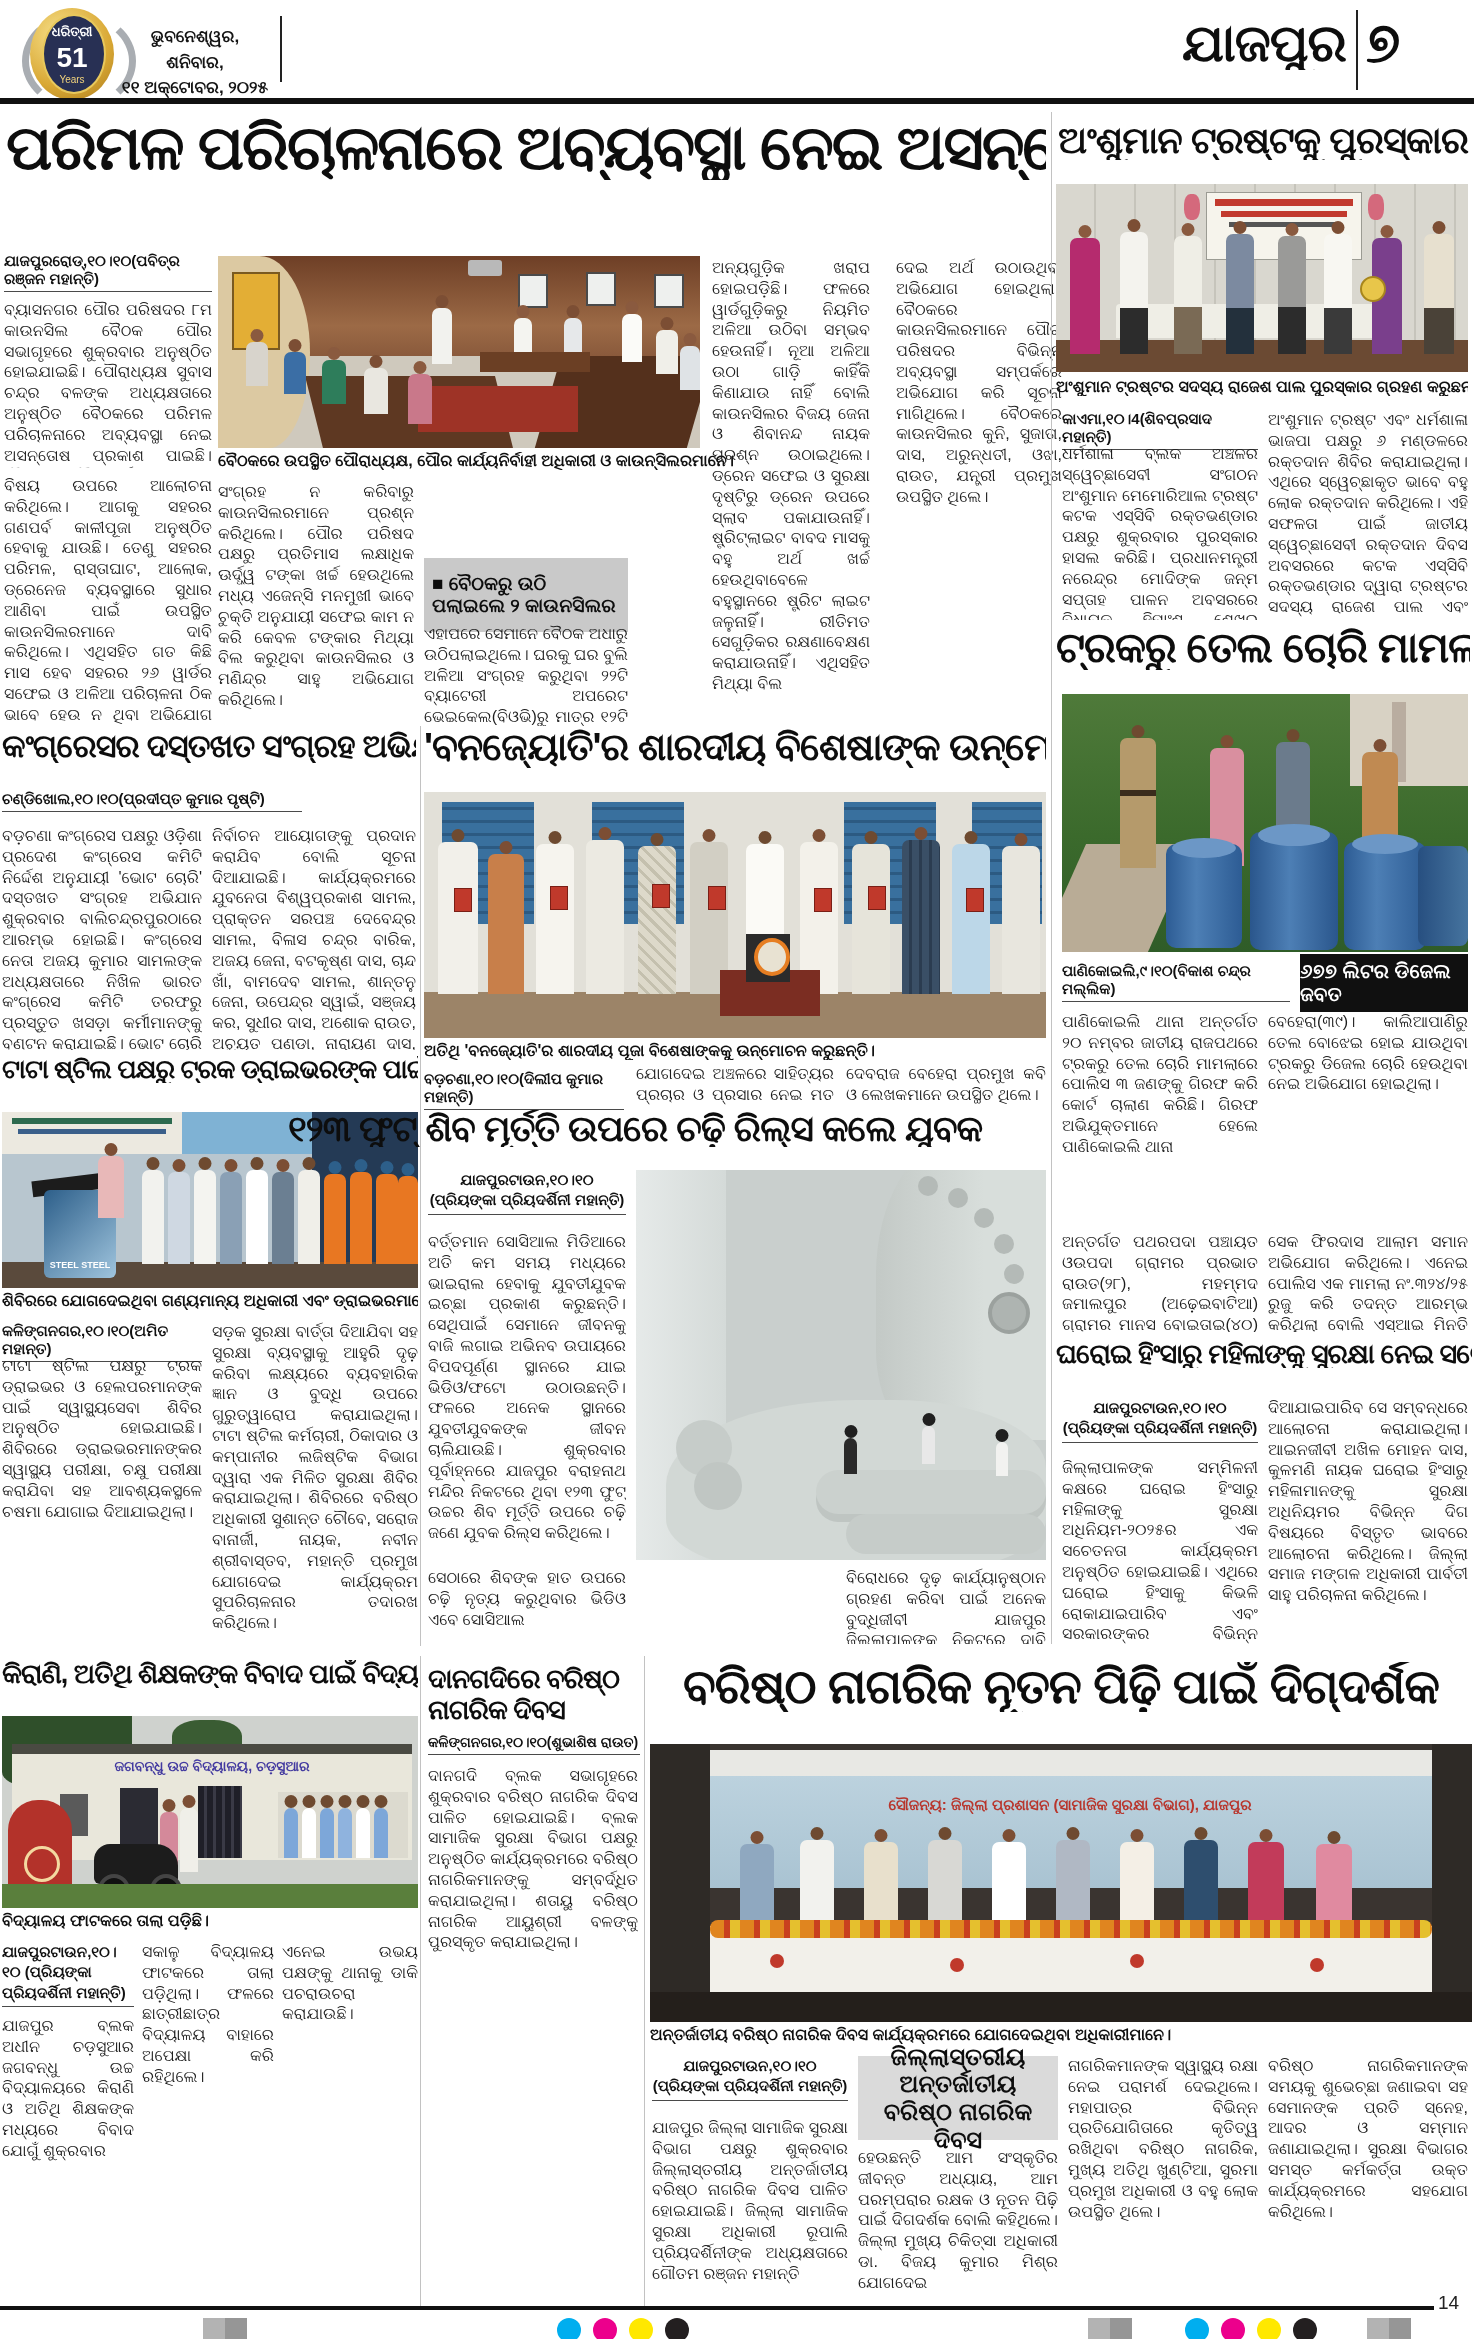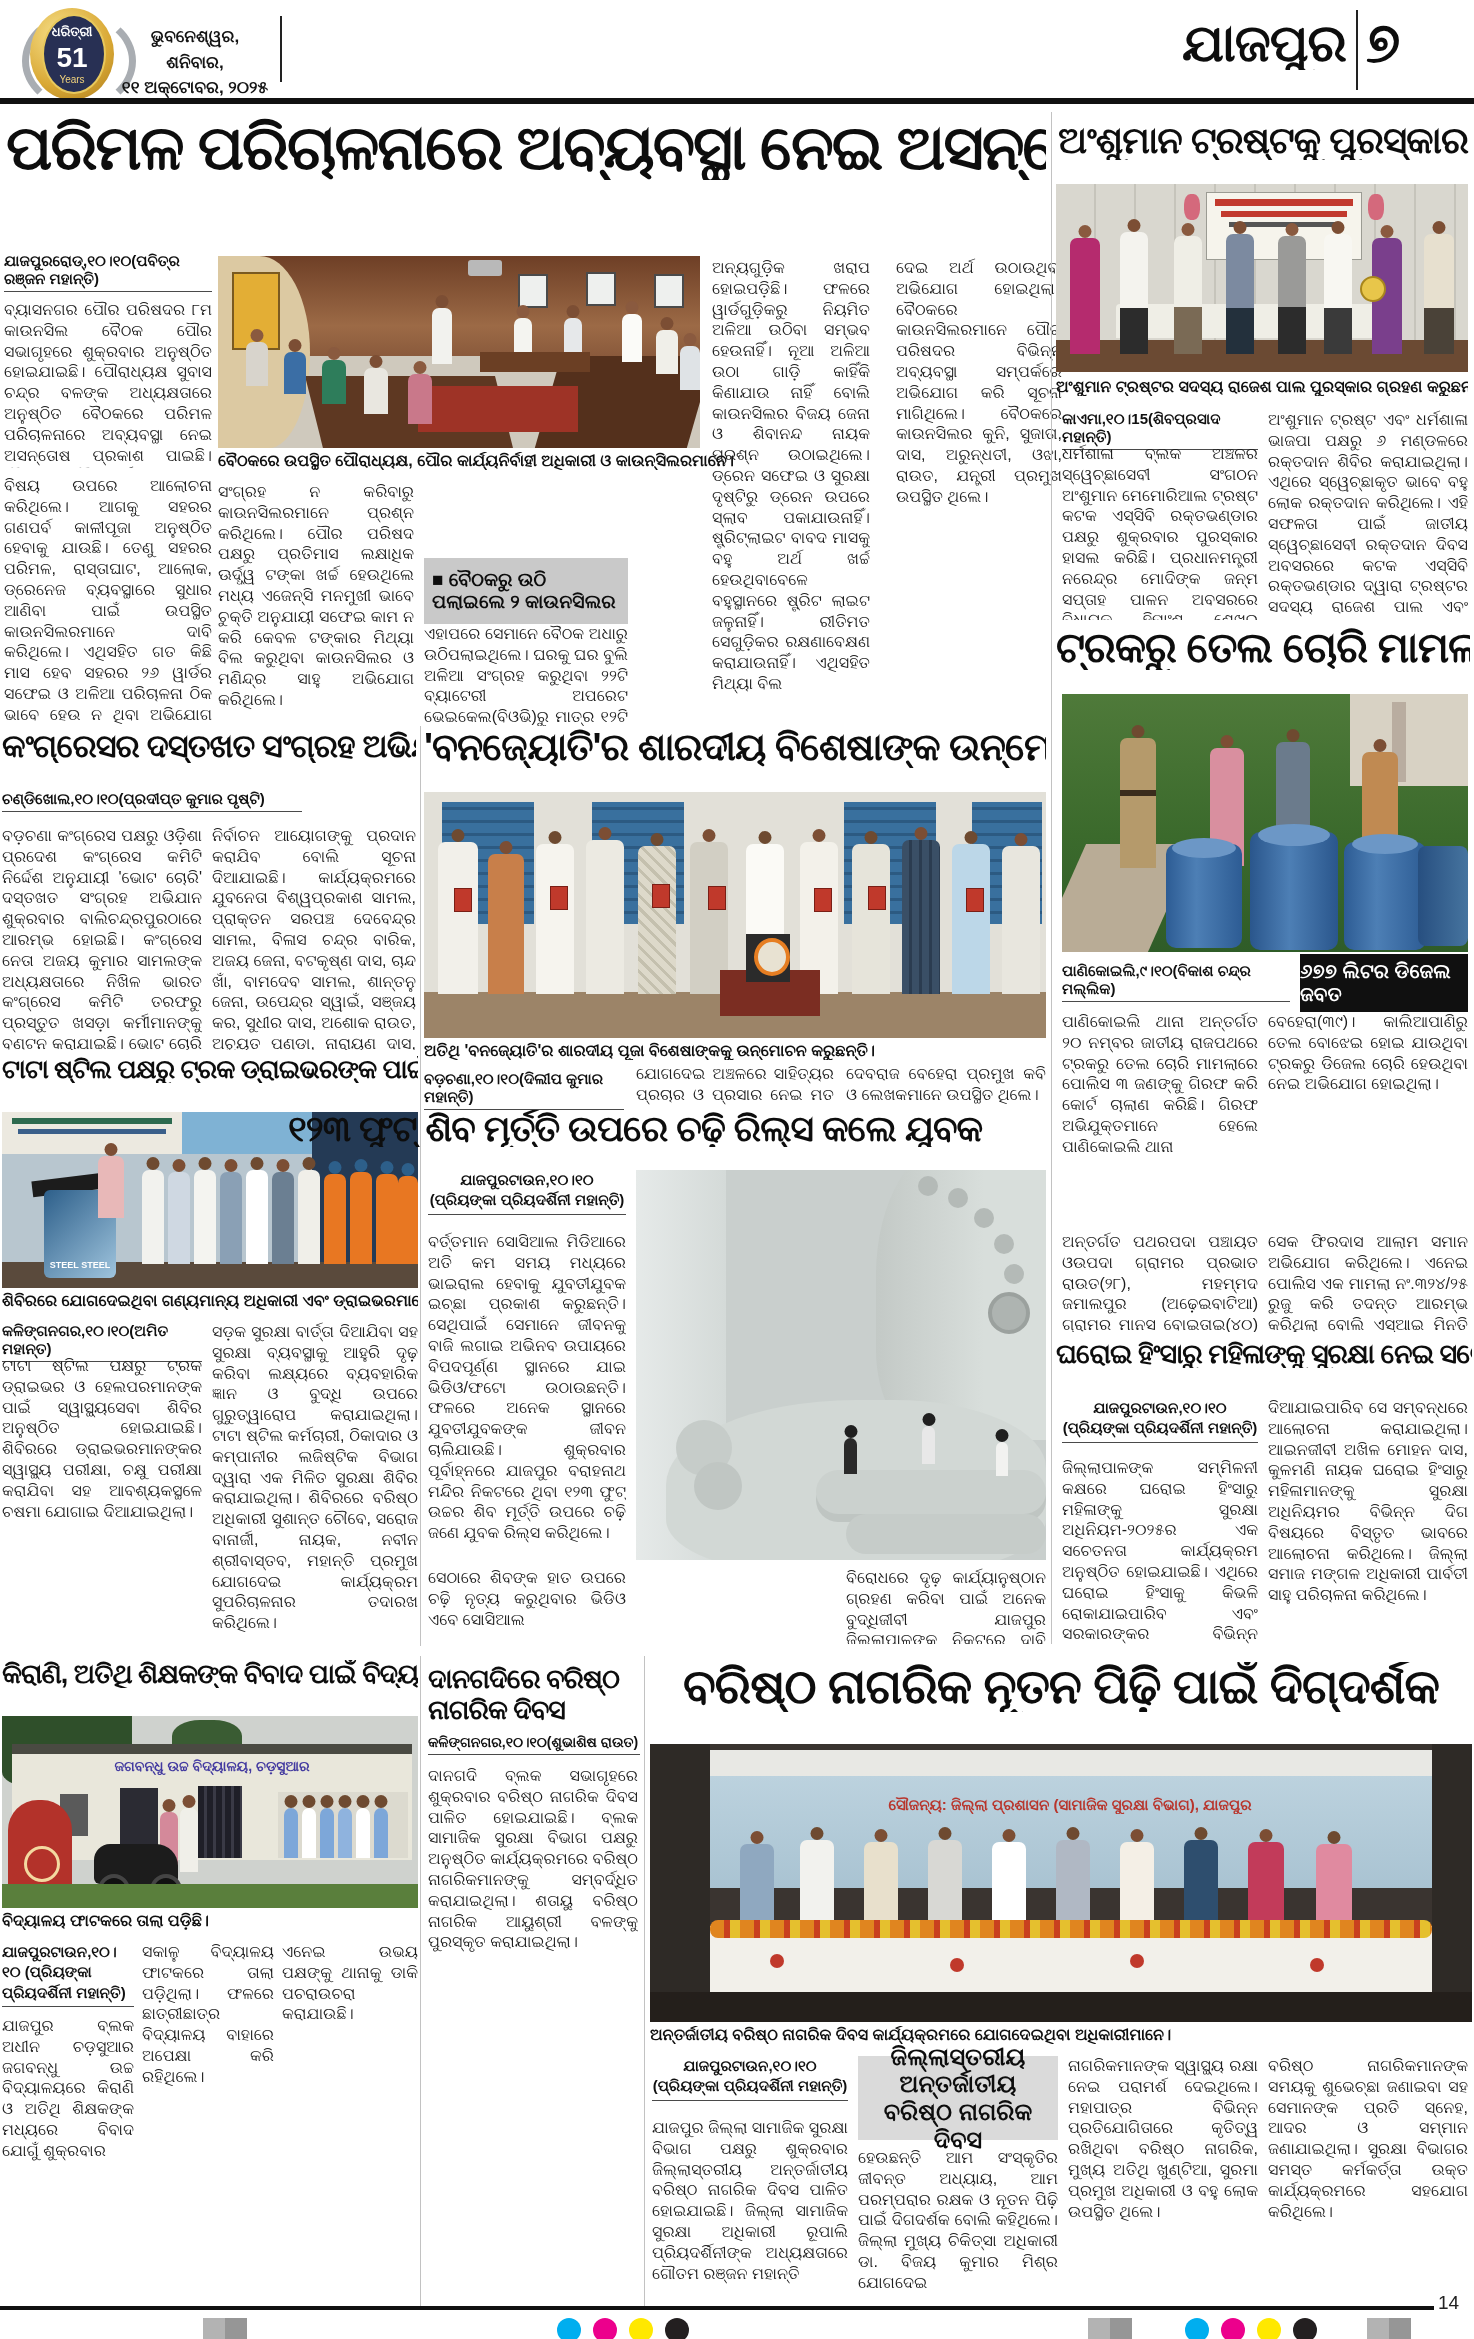--- a/index.html
+++ b/index.html
@@ -66,21 +66,21 @@
     <div class="f" style="--h:#8a5a3f;left:190px;top:118px;width:24px;height:50px;background:#c9788a;"></div>
     <div class="f" style="--h:#7c4e34;left:214px;top:52px;width:20px;height:56px;background:#f2f2ee;"></div>
     <div class="f" style="--h:#8a5a3f;left:296px;top:62px;width:18px;height:34px;background:#f4f4f0;"></div>
     <div class="f" style="--h:#7c4e34;left:346px;top:62px;width:18px;height:34px;background:#e6e8ea;"></div>
     <div class="f" style="--h:#8a5a3f;left:404px;top:58px;width:20px;height:48px;background:#fbfbf8;"></div>
     <div class="f" style="--h:#7c4e34;left:438px;top:74px;width:22px;height:44px;background:#f0efe9;"></div>
     <div class="f" style="--h:#8a5a3f;left:462px;top:90px;width:20px;height:44px;background:#dfe3e6;"></div>
   </div>
   <div class="abs caption" style="left:218px;top:452px;width:540px;">ବୈଠକରେ ଉପସ୍ଥିତ ପୌରାଧ୍ୟକ୍ଷ, ପୌର କାର୍ଯ୍ୟନିର୍ବାହୀ ଅଧିକାରୀ ଓ କାଉନ୍ସିଲରମାନେ।</div>
 
-  <div class="abs" style="left:424px;top:558px;width:204px;height:66px;background:#c9c9c9;color:#0d0d0d;display:flex;align-items:center;font-weight:bold;font-size:19px;line-height:1.15;padding:2px 8px;box-sizing:border-box;">■ ବୈଠକରୁ ଉଠି ପଲାଇଲେ ୨ କାଉନସିଲର</div>
+  <div class="abs" style="left:424px;top:558px;width:204px;height:74px;background:#c9c9c9;color:#0d0d0d;display:flex;align-items:center;font-weight:bold;font-size:19px;line-height:1.15;padding:2px 8px;box-sizing:border-box;">■ ବୈଠକରୁ ଉଠି ପଲାଇଲେ ୨ କାଉନସିଲର</div>
 
   <div class="abs body-txt" style="left:4px;top:476px;width:208px;height:250px;">ବିଷୟ ଉପରେ ଆଲୋଚନା କରିଥିଲେ। ଆଗକୁ ସହରର ଗଣପର୍ବ କାଳୀପୂଜା ଅନୁଷ୍ଠିତ ହେବାକୁ ଯାଉଛି। ତେଣୁ ସହରର ପରିମଳ, ରାସ୍ତାଘାଟ, ଆଲୋକ, ଡ୍ରେନେଜ ବ୍ୟବସ୍ଥାରେ ସୁଧାର ଆଣିବା ପାଇଁ ଉପସ୍ଥିତ କାଉନସିଲରମାନେ ଦାବି କରିଥିଲେ। ଏଥିସହିତ ଗତ କିଛି ମାସ ହେବ ସହରର ୨୬ ୱାର୍ଡର ସଫେଇ ଓ ଅଳିଆ ପରିଚାଳନା ଠିକ ଭାବେ ହେଉ ନ ଥିବା ଅଭିଯୋଗ କରିଥିଲେ। କେତେକ ୱାର୍ଡକୁ ନିୟମିତ ସୁଇପର ନ ଯିବା ଓ</div>
   <div class="abs body-txt" style="left:218px;top:482px;width:196px;height:244px;">ସଂଗ୍ରହ ନ କରିବାରୁ କାଉନସିଲରମାନେ ପ୍ରଶ୍ନ କରିଥିଲେ। ପୌର ପରିଷଦ ପକ୍ଷରୁ ପ୍ରତିମାସ ଲକ୍ଷାଧିକ ଊର୍ଦ୍ଧ୍ୱ ଟଙ୍କା ଖର୍ଚ୍ଚ ହେଉଥିଲେ ମଧ୍ୟ ଏଜେନ୍ସି ମନମୁଖୀ ଭାବେ ଚୁକ୍ତି ଅନୁଯାୟୀ ସଫେଇ କାମ ନ କରି କେବଳ ଟଙ୍କାର ମିଥ୍ୟା ବିଲ କରୁଥିବା କାଉନସିଲର ଓ ମଣିନ୍ଦ୍ର ସାହୁ ଅଭିଯୋଗ କରିଥିଲେ।</div>
   <div class="abs body-txt" style="left:424px;top:624px;width:204px;height:102px;">ଏହାପରେ ସେମାନେ ବୈଠକ ଅଧାରୁ ଉଠିପଲାଇଥିଲେ। ଘରକୁ ଘର ବୁଲି ଅଳିଆ ସଂଗ୍ରହ କରୁଥିବା ୨୨ଟି ବ୍ୟାଟେରୀ ଅପରେଟ ଭେଇକେଲ(ବିଓଭି)ରୁ ମାତ୍ର ୧୨ଟି କାର୍ଯ୍ୟକ୍ଷମ ଥିବାବେଳେ</div>
   <div class="abs body-txt" style="left:712px;top:258px;width:158px;height:468px;">ଅନ୍ୟଗୁଡ଼ିକ ଖରାପ ହୋଇପଡ଼ିଛି। ଫଳରେ ୱାର୍ଡଗୁଡ଼ିକରୁ ନିୟମିତ ଅଳିଆ ଉଠିବା ସମ୍ଭବ ହେଉନାହିଁ। ନୂଆ ଅଳିଆ ଉଠା ଗାଡ଼ି କାହିଁକି କିଣାଯାଉ ନାହିଁ ବୋଲି କାଉନସିଲର ବିଜୟ ଜେନା ଓ ଶିବାନନ୍ଦ ନାୟକ ପ୍ରଶ୍ନ ଉଠାଇଥିଲେ। ଡ୍ରେନ ସଫେଇ ଓ ସୁରକ୍ଷା ଦୃଷ୍ଟିରୁ ଡ୍ରେନ ଉପରେ ସ୍ଲାବ ପକାଯାଉନାହିଁ। ଷ୍ଟ୍ରିଟ୍‌ଲାଇଟ ବାବଦ ମାସକୁ ବହୁ ଅର୍ଥ ଖର୍ଚ୍ଚ ହେଉଥିବାବେଳେ ବହୁସ୍ଥାନରେ ଷ୍ଟ୍ରିଟ ଲାଇଟ ଜଳୁନାହିଁ। ରୀତିମତ ସେଗୁଡ଼ିକର ରକ୍ଷଣାବେକ୍ଷଣ କରାଯାଉନାହିଁ। ଏଥିସହିତ ମିଥ୍ୟା ବିଲ</div>
   <div class="abs body-txt" style="left:880px;top:258px;width:166px;height:468px;margin-left:16px;">ଦେଇ ଅର୍ଥ ଉଠାଉଥିବା ଅଭିଯୋଗ ହୋଇଥିଲା। ବୈଠକରେ କାଉନସିଲରମାନେ ପୌର ପରିଷଦର ବିଭିନ୍ନ ଅବ୍ୟବସ୍ଥା ସମ୍ପର୍କରେ ଅଭିଯୋଗ କରି ସୂଚନା ମାଗିଥିଲେ। ବୈଠକରେ କାଉନସିଲର କୁନି, ସୁଜାତା, ଦାସ, ଅରୁନ୍ଧତୀ, ଓଝା, ରାଉତ, ଯନ୍ତ୍ରୀ ପ୍ରମୁଖ ଉପସ୍ଥିତ ଥିଲେ।</div>
 
   <div class="abs hl" style="left:1058px;top:122px;width:412px;font-size:37px;">ଅଂଶୁମାନ ଟ୍ରଷ୍ଟକୁ ପୁରସ୍କାର ପ୍ରଦାନ</div>
   <div class="photo" style="left:1056px;top:184px;width:412px;height:188px;background:#d9d7cf;">
     <div class="abs" style="left:0;top:0;width:412px;height:160px;background:repeating-linear-gradient(90deg,#d9d7cf 0 38px,#c6c4bb 38px 40px),repeating-linear-gradient(0deg,rgba(0,0,0,0) 0 30px,#c6c4bb 30px 32px);"></div>
@@ -97,21 +97,21 @@
     <div class="f" style="--h:#7c4e34;left:64px;top:48px;width:28px;height:122px;background:linear-gradient(#f4f3ee 62%,#2c2c2c 62%);"></div>
     <div class="f" style="--h:#8a5a3f;left:118px;top:52px;width:28px;height:118px;background:linear-gradient(#efeee6 60%,#7a6a55 60%);"></div>
     <div class="f" style="--h:#7c4e34;left:170px;top:50px;width:28px;height:120px;background:linear-gradient(#7c8aa0 62%,#23303c 62%);"></div>
     <div class="f" style="--h:#8a5a3f;left:222px;top:52px;width:28px;height:118px;background:linear-gradient(#9a9a98 60%,#2c2c2c 60%);"></div>
     <div class="f" style="--h:#7c4e34;left:268px;top:50px;width:28px;height:120px;background:linear-gradient(#f8f7f2 62%,#3a3a3a 62%);"></div>
     <div class="f" style="--h:#8a5a3f;left:316px;top:54px;width:30px;height:116px;background:#7a3f8c;"></div>
     <div class="abs" style="left:304px;top:92px;width:22px;height:22px;border-radius:50%;background:#e8c64a;border:2px solid #a8861c;"></div>
     <div class="f" style="--h:#7c4e34;left:368px;top:50px;width:30px;height:120px;background:linear-gradient(#e7e0cf 62%,#4a4238 62%);"></div>
   </div>
   <div class="abs caption" style="left:1056px;top:378px;width:412px;">ଅଂଶୁମାନ ଟ୍ରଷ୍ଟର ସଦସ୍ୟ ରାଜେଶ ପାଲ ପୁରସ୍କାର ଗ୍ରହଣ କରୁଛନ୍ତି।</div>
-  <div class="abs byline" style="left:1062px;top:410px;width:196px;">କାଏମା,୧୦।15(ଶିବପ୍ରସାଦ ମହାନ୍ତି)</div>
+  <div class="abs byline" style="left:1062px;top:410px;width:196px;">କାଏମା,୧୦।4(ଶିବପ୍ରସାଦ ମହାନ୍ତି)</div>
   <div class="abs body-txt" style="left:1062px;top:444px;width:196px;height:176px;">ଧର୍ମଶାଳା ବ୍ଲକ ଅଞ୍ଚଳର ସ୍ୱେଚ୍ଛାସେବୀ ସଂଗଠନ ଅଂଶୁମାନ ମେମୋରିଆଲ ଟ୍ରଷ୍ଟ କଟକ ଏସ୍‌ସିବି ରକ୍ତଭଣ୍ଡାର ପକ୍ଷରୁ ଶୁକ୍ରବାର ପୁରସ୍କାର ହାସଲ କରିଛି। ପ୍ରଧାନମନ୍ତ୍ରୀ ନରେନ୍ଦ୍ର ମୋଦିଙ୍କ ଜନ୍ମ ସପ୍ତାହ ପାଳନ ଅବସରରେ ବିଧାୟକ ହିମାଂଶୁ ଶେଖର ସାହୁଙ୍କ ଆହ୍ୱାନକ୍ରମେ</div>
   <div class="abs body-txt" style="left:1268px;top:410px;width:200px;height:210px;">ଅଂଶୁମାନ ଟ୍ରଷ୍ଟ ଏବଂ ଧର୍ମଶାଳା ଭାଜପା ପକ୍ଷରୁ ୬ ମଣ୍ଡଳରେ ରକ୍ତଦାନ ଶିବିର କରାଯାଇଥିଲା। ଏଥିରେ ସ୍ୱେଚ୍ଛାକୃତ ଭାବେ ବହୁ ଲୋକ ରକ୍ତଦାନ କରିଥିଲେ। ଏହି ସଫଳତା ପାଇଁ ଜାତୀୟ ସ୍ୱେଚ୍ଛାସେବୀ ରକ୍ତଦାନ ଦିବସ ଅବସରରେ କଟକ ଏସ୍‌ସିବି ରକ୍ତଭଣ୍ଡାର ଦ୍ୱାରା ଟ୍ରଷ୍ଟର ସଦସ୍ୟ ରାଜେଶ ପାଲ ଏବଂ ଅନ୍ୟମାନଙ୍କୁ ପୁରସ୍କାର ଦିଆଯାଇଥିଲା।</div>
 
   <div class="abs hl" style="left:1056px;top:626px;width:414px;font-size:42px;">ଟ୍ରକରୁ ତେଲ ଚୋରି ମାମଲାରେ ୩ ଗିରଫ</div>
   <div class="photo" style="left:1062px;top:694px;width:406px;height:258px;">
     <div class="abs" style="left:0;top:0;width:406px;height:258px;background:linear-gradient(180deg,#4f7a3a,#3b6a2c 55%,#2f5c28);"></div>
     <div class="abs" style="left:288px;top:0;width:118px;height:92px;background:#d8d2c4;"></div>
     <div class="abs" style="left:330px;top:8px;width:14px;height:80px;background:#b9ada0;"></div>
     <div class="abs" style="left:0;top:150px;width:110px;height:108px;background:#b9ac96;transform:skewX(-24deg);"></div>
     <div class="f" style="--h:#6e4a30;left:58px;top:44px;width:36px;height:130px;background:#b59a6b;"></div>

